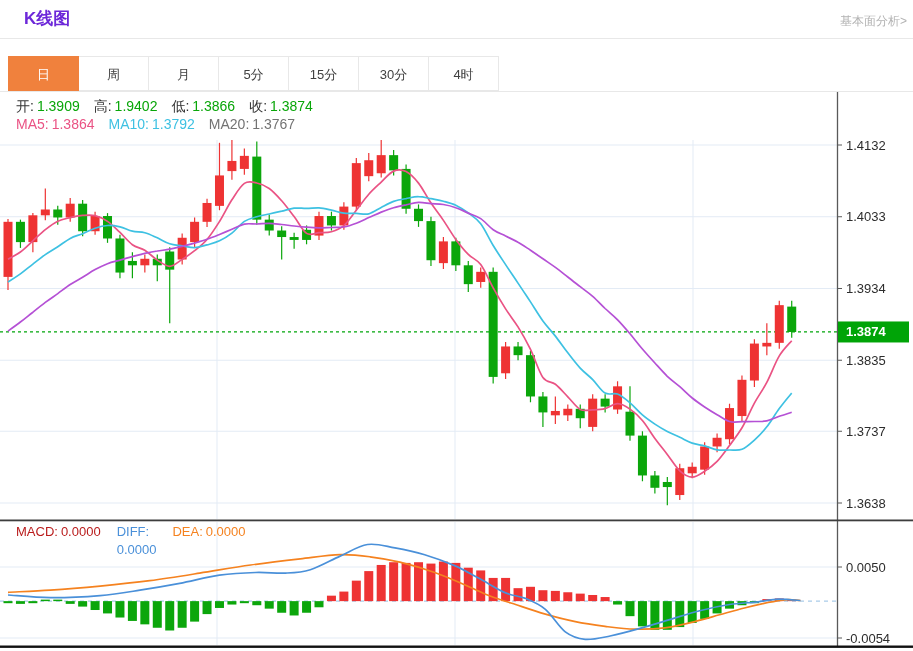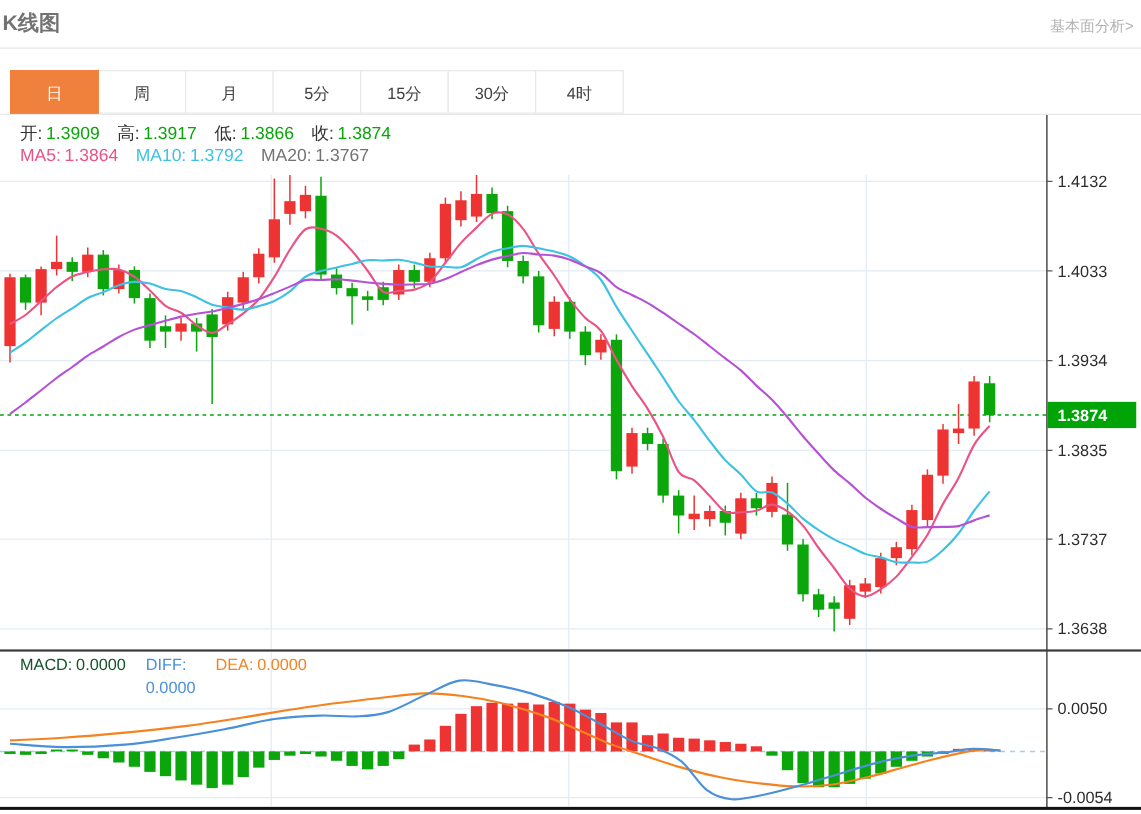--- a/index.html
+++ b/index.html
@@ -1,18 +1,18 @@
 <!DOCTYPE html>
 <html><head>
 <meta charset="utf-8">
 <style>
   html,body{margin:0;padding:0;background:#fff;}
   body{width:913px;height:651px;overflow:hidden;font-family:"Liberation Sans","DejaVu Sans",sans-serif;}
   .page{position:relative;width:913px;height:651px;background:#fff;}
-  .header-title{position:absolute;left:2px;top:7px;font-size:17px;font-weight:bold;color:#737373;}
+  .header-title{position:absolute;left:24px;top:7px;font-size:17px;font-weight:bold;color:#6d28d9;}
   .header-link{position:absolute;right:6px;top:13px;font-size:12px;color:#b2b2b2;text-decoration:none;cursor:pointer;margin-left:41px;}
   .header-sep{position:absolute;left:0;top:38px;width:913px;height:1px;background:#e8e8e8;}
   .tabs{position:absolute;left:8px;top:56px;display:flex;z-index:2;}
   .tab{width:71px;height:35px;line-height:35px;text-align:center;font-size:13px;color:#404040;
        background:#fff;border:1px solid #e8e8e8;margin-left:-1px;box-sizing:border-box;cursor:pointer;}
   .tab:first-child{margin-left:0;}
   .tab.active{background:#f0813d;border-color:#f0813d;color:#fff;z-index:1;}
   .tabs-underline{position:absolute;left:0;top:91px;width:913px;height:1px;background:#e8e8e8;}
   .legend-row{position:absolute;left:16px;display:flex;gap:14px;z-index:2;font-size:14px;white-space:nowrap;}
   .legend-ohlc{top:98px;}
@@ -42,21 +42,21 @@
   </div>
   <div class="tabs-underline"></div>
 
   <div class="legend-row legend-ohlc">
     <span class="legend-item">
         <span class="ohlc-label">开:</span>
         <span style="color: rgb(9, 166, 9);">1.3909</span>
       </span>
     <span class="legend-item">
         <span class="ohlc-label">高:</span>
-        <span style="color: rgb(9, 166, 9);">1.3917</span>
+        <span style="color: rgb(9, 166, 9);">1.9402</span>
       </span>
     <span class="legend-item">
         <span class="ohlc-label">低:</span>
         <span style="color: rgb(9, 166, 9);">1.3866</span>
       </span>
     <span class="legend-item">
         <span class="ohlc-label">收:</span>
         <span style="color: rgb(9, 166, 9);">1.3874</span>
       </span>
   </div>
@@ -70,21 +70,21 @@
         <span>MA10:</span>
         <span>1.3792</span>
       </span>
     <span class="legend-item" style="color: #737373;">
         <span>MA20:</span>
         <span>1.3767</span>
       </span>
   </div>
 
   <div class="legend-row legend-macd">
-    <span class="legend-item" style="color: #14532d;">
+    <span class="legend-item" style="color: #b91c1c;">
         <span>MACD:</span>
         <span>0.0000</span>
       </span>
     <span class="legend-item" style="color: rgb(74, 144, 217); flex-direction: column;">
         <span>DIFF:</span>
         <span>0.0000</span>
       </span>
     <span class="legend-item" style="color: rgb(245, 130, 31);">
         <span>DEA:</span>
         <span>0.0000</span>

